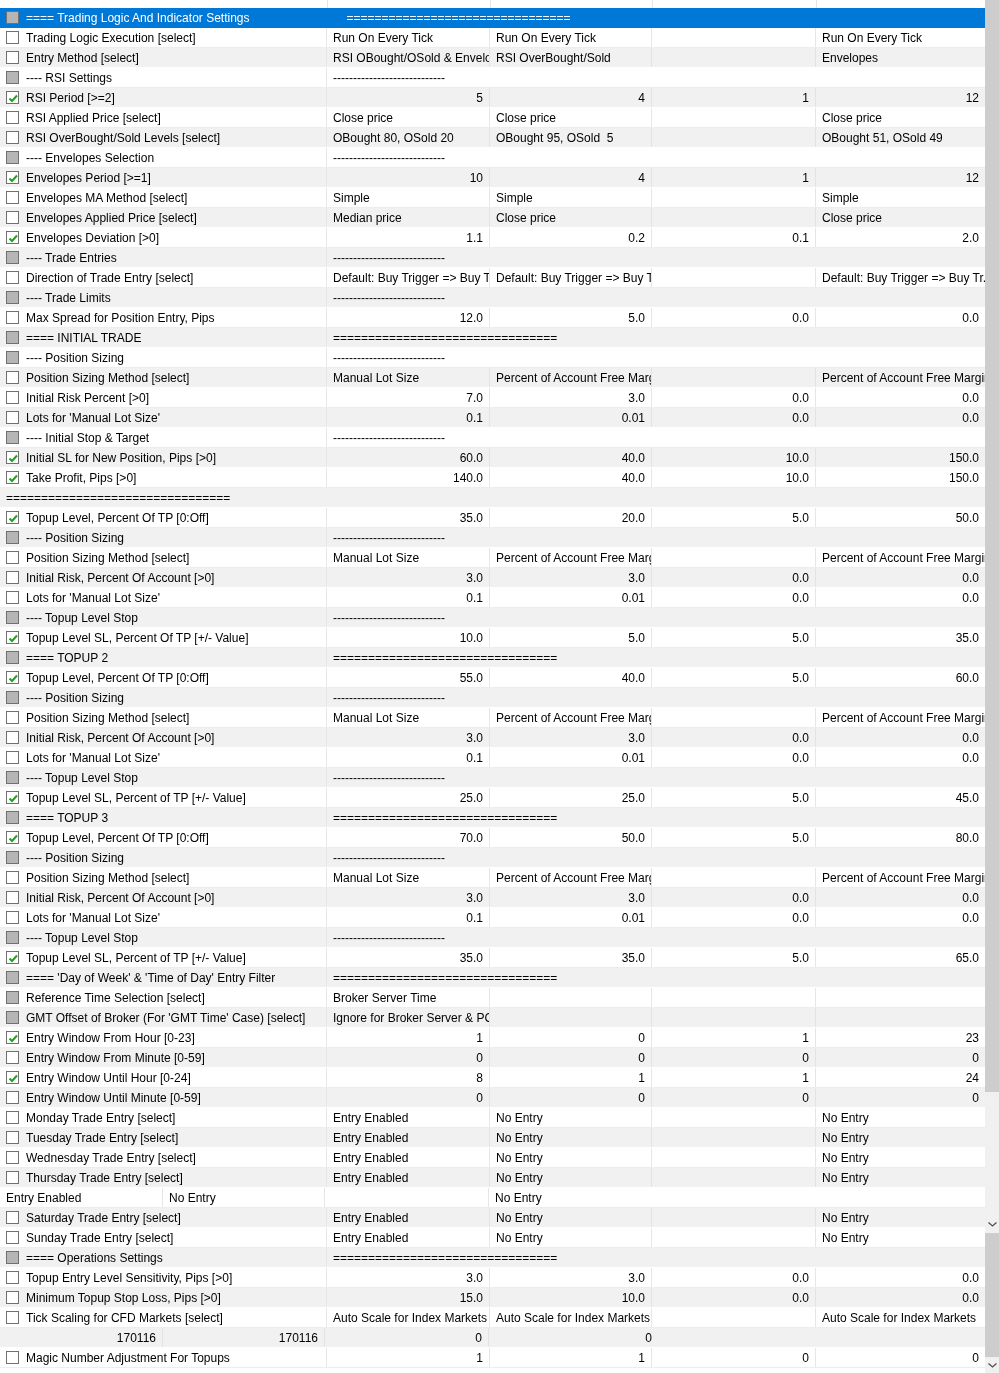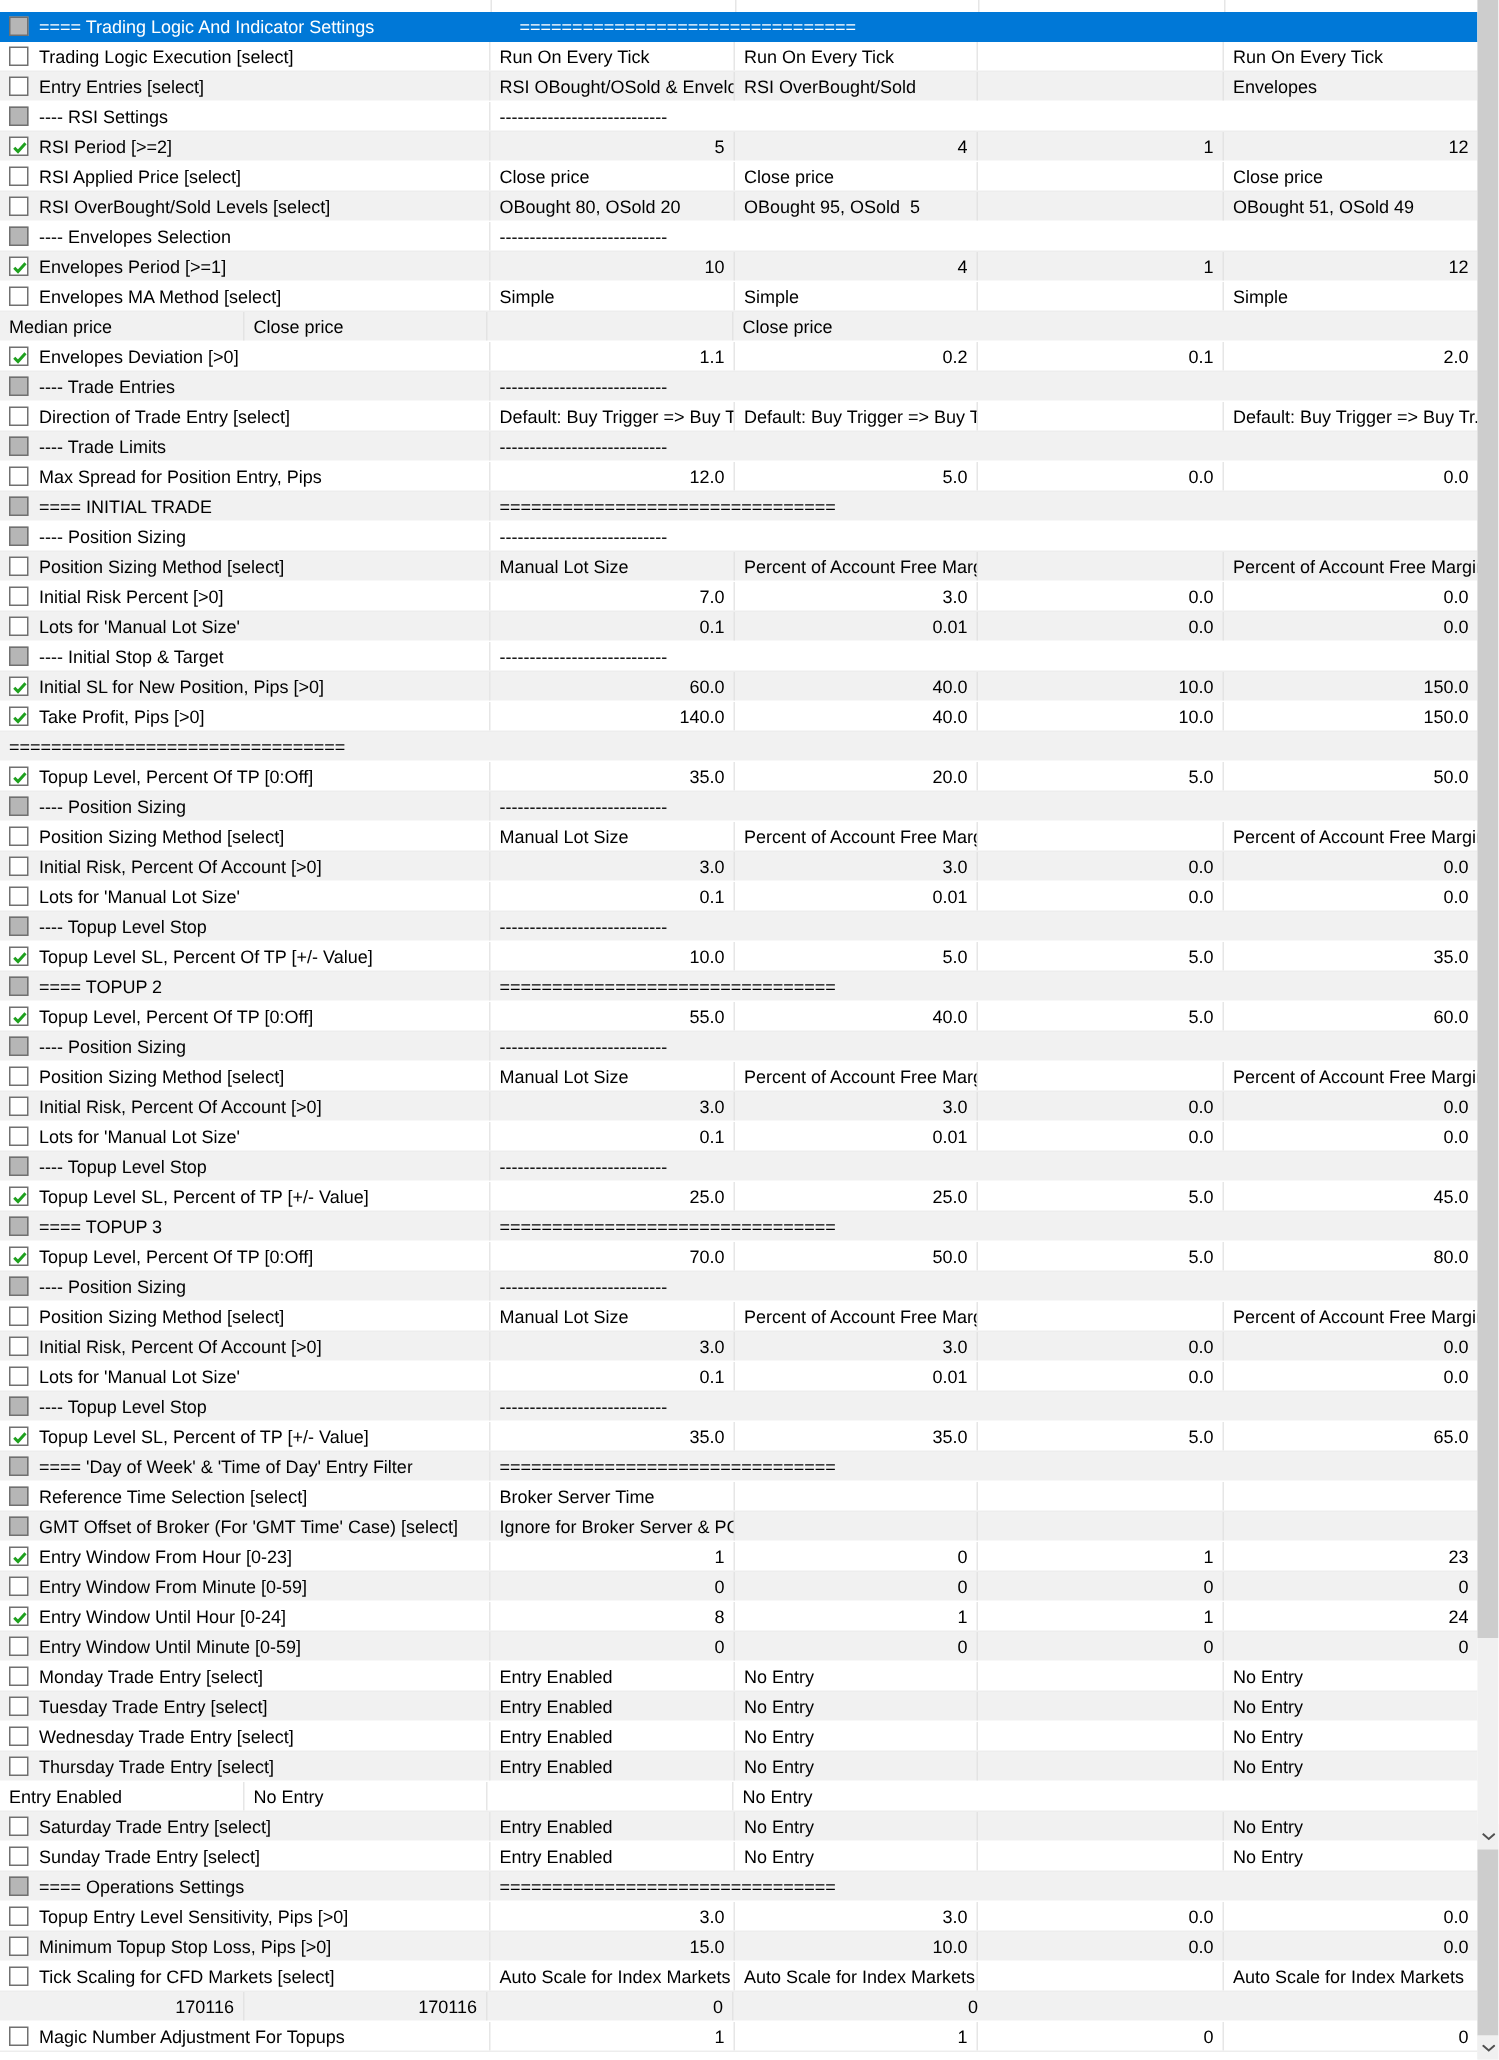--- a/index.html
+++ b/index.html
@@ -83,21 +83,21 @@
             <span class="label">Trading Logic Execution [select]</span>
           </div>
           <div class="cell c1">Run On Every Tick</div>
           <div class="cell c2">Run On Every Tick</div>
           <div class="cell c3"></div>
           <div class="cell c4">Run On Every Tick</div>
         </div>
         <div class="row even">
           <div class="namecell">
             <span class="cb "></span>
-            <span class="label">Entry Entries [select]</span>
+            <span class="label">Entry Method [select]</span>
           </div>
           <div class="cell c1">RSI OBought/OSold &amp; Envelo...</div>
           <div class="cell c2">RSI OverBought/Sold</div>
           <div class="cell c3"></div>
           <div class="cell c4">Envelopes</div>
         </div>
         <div class="row odd">
           <div class="namecell">
             <span class="cb gray"></span>
             <span class="label">---- RSI Settings</span>
@@ -163,20 +163,24 @@
           <div class="namecell">
             <span class="cb "></span>
             <span class="label">Envelopes MA Method [select]</span>
           </div>
           <div class="cell c1">Simple</div>
           <div class="cell c2">Simple</div>
           <div class="cell c3"></div>
           <div class="cell c4">Simple</div>
         </div>
         <div class="row even">
+          <div class="namecell">
+            <span class="cb "></span>
+            <span class="label">Envelopes Applied Price [select]</span>
+          </div>
           <div class="cell c1">Median price</div>
           <div class="cell c2">Close price</div>
           <div class="cell c3"></div>
           <div class="cell c4">Close price</div>
         </div>
         <div class="row odd">
           <div class="namecell">
             <span class="cb checked">
               <svg width="13" height="13" viewBox="0 0 13 13">
                 <polyline points="2.5,6.5 5,9 10,3.5" fill="none" stroke="#1fa11f" stroke-width="2"></polyline>

